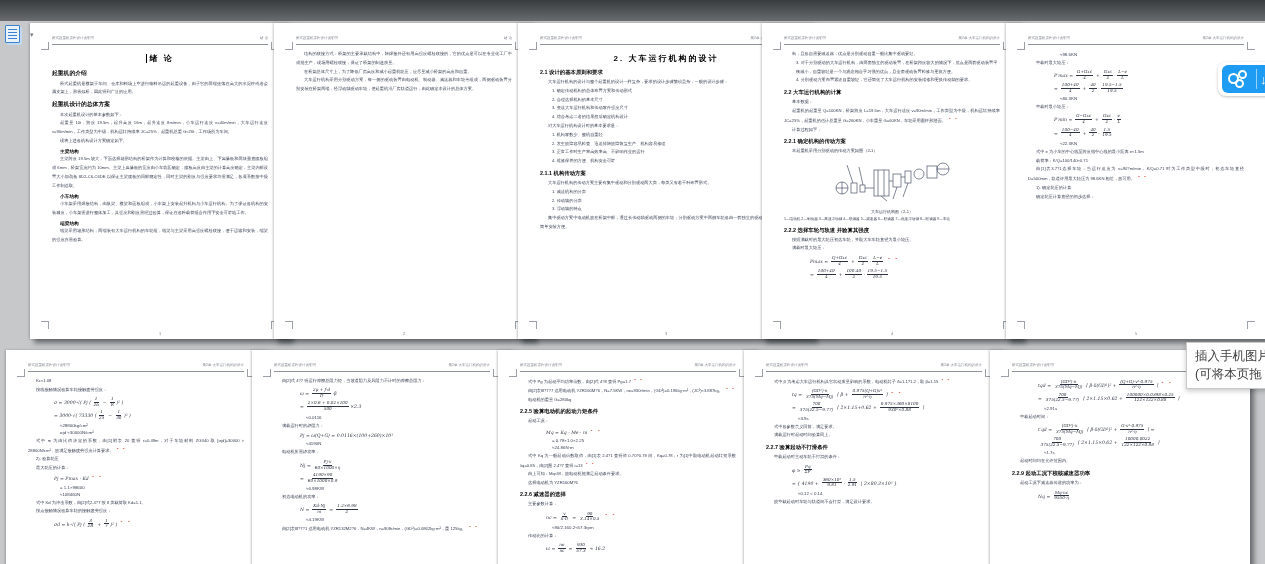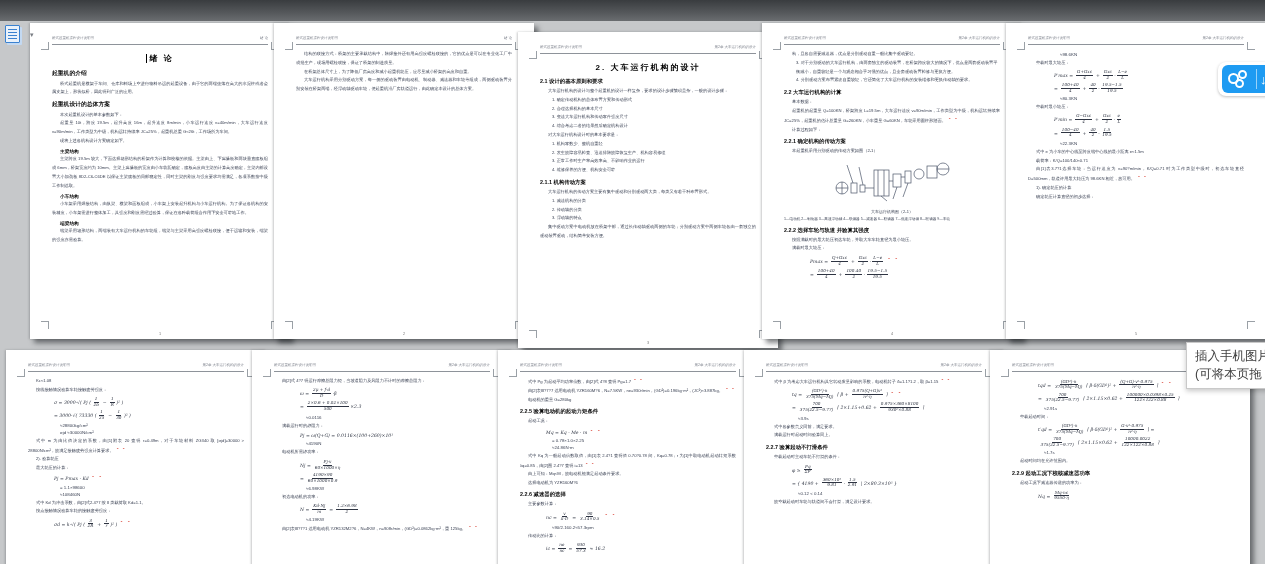--- a/index.html
+++ b/index.html
@@ -109,21 +109,21 @@
         <span>桥式起重机课程设计说明书</span>
         <span>绪 论</span>
       </div>
       <div class="pbody">
         <div class="t-p" style="max-height: 26.4px;"><span>结构的联接方式：桥架的主要承载结构中，除焊接外还有用高强度螺栓联接的，它的优点是可以在专业化工厂中成批生产，现场用螺栓联接，保证了桥架的制造质量。</span></div>
         <div class="t-p" style="max-height: 17.6px;"><span>在桥架总体尺寸上，为了降低厂房高度和减小起重机轮压，应尽量减小桥架的高度和自重。</span></div>
         <div class="t-p" style="max-height: 35.2px;"><span>大车运行机构采用分别驱动方案，每一侧的驱动装置由电动机、制动器、减速器和车轮等组成，两侧驱动装置分别安装在桥架两端，经浮动轴驱动车轮，使起重机沿厂房轨道运行，由此确定本设计的总体方案。</span></div>
       </div>
       <div class="pfoot">2</div>
     </div>
-    <div class="page" style="left: 518px; top: 32px;">
+    <div class="page" style="left: 518px; top: 23px; padding-left: 36px;">
       <div class="mark m-tl"></div>
       <div class="mark m-tr"></div>
       <div class="mark m-bl"></div>
       <div class="mark m-br"></div>
       <div class="phead">
         <span>桥式起重机课程设计说明书</span>
         <span>第2章 大车运行机构的设计</span>
       </div>
       <div class="pbody">
         <div class="t-title"><span>2. 大车运行机构的设计</span></div>

